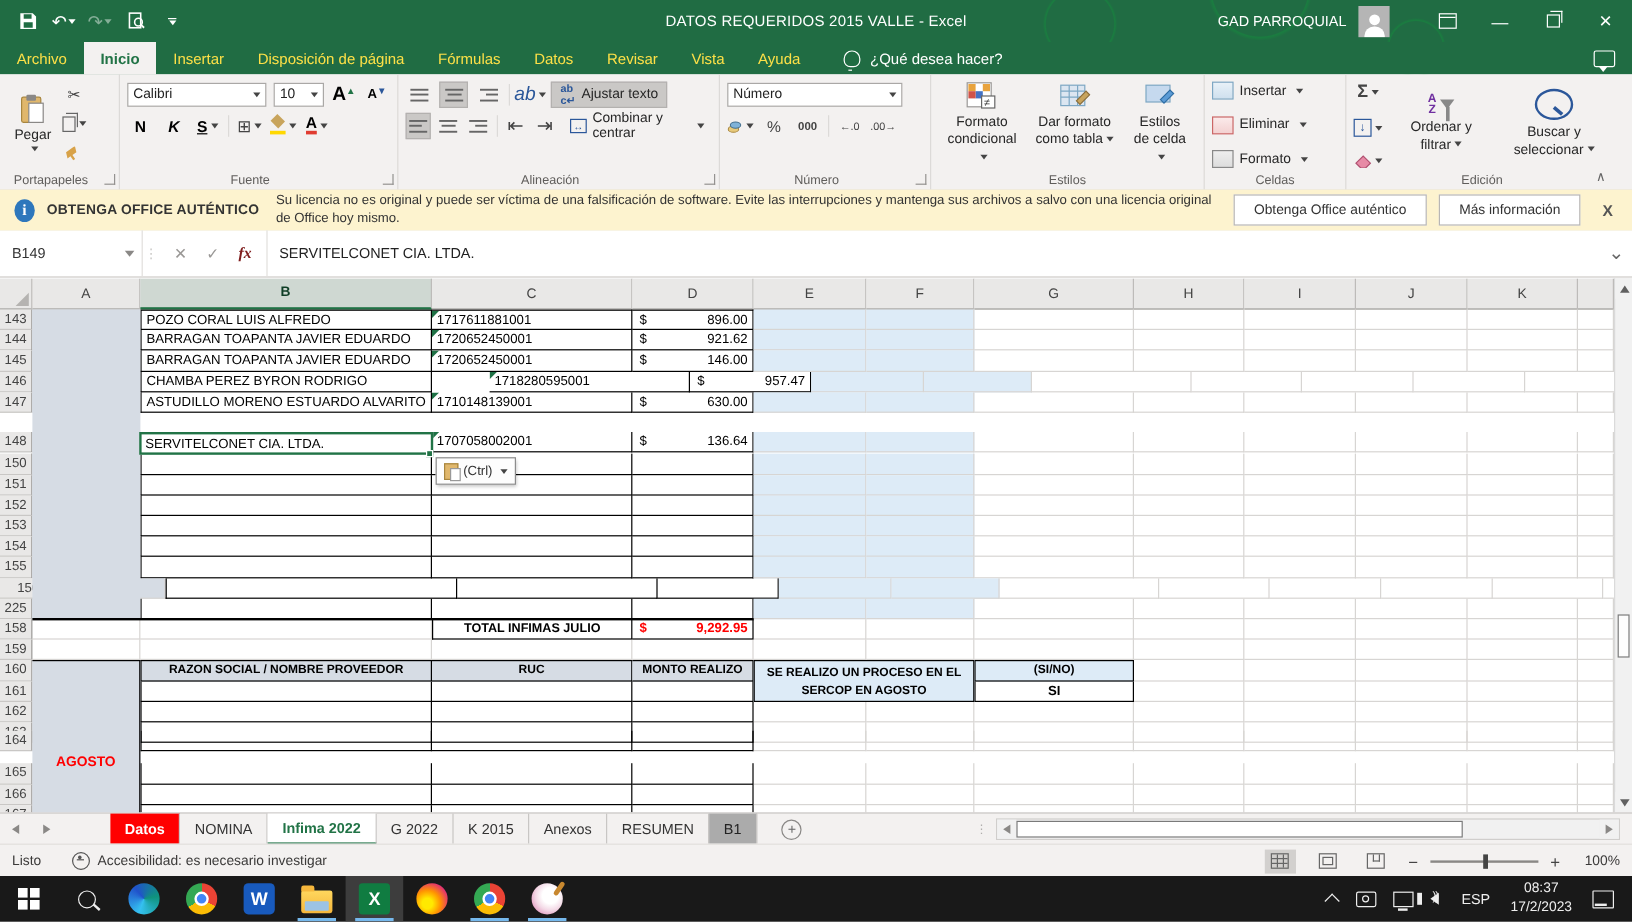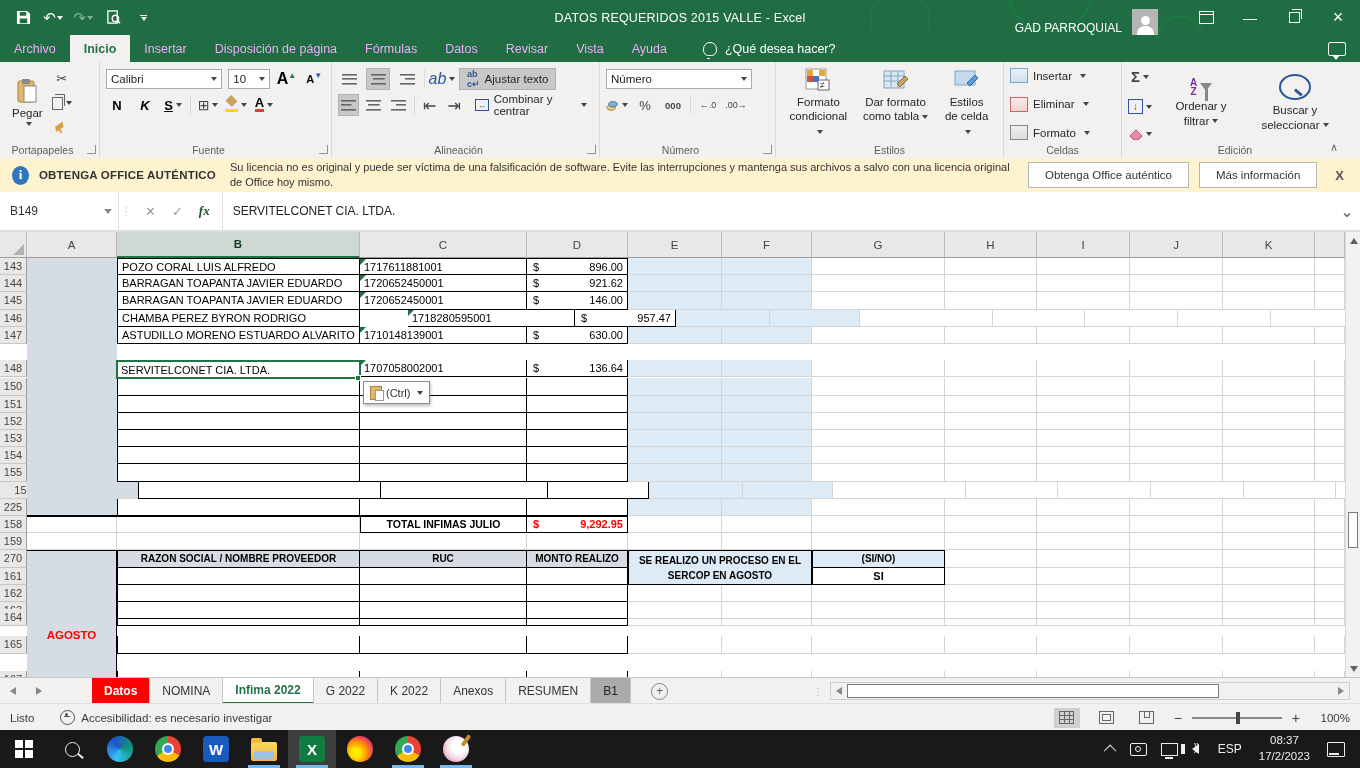--- a/index.html
+++ b/index.html
@@ -10,33 +10,33 @@
   .tb-pattern{position:absolute;right:120px;top:-30px;width:420px;height:95px;opacity:.18;
     background:radial-gradient(circle at 80px 50px, transparent 28px,#0c3 29px,transparent 31px),
                radial-gradient(circle at 230px 20px, transparent 40px,#0c3 41px,transparent 44px),
                radial-gradient(circle at 360px 70px, transparent 22px,#0c3 23px,transparent 25px);}
   .qat{position:absolute;left:10px;top:0;height:35px;display:flex;align-items:center;gap:4px;}
   .qat .qbtn{height:26px;min-width:26px;display:flex;align-items:center;justify-content:center;color:#fff;font-size:15px;}
   .qbtn.dim{opacity:.45;}
   .mini-dd{width:0;height:0;border-left:3px solid transparent;border-right:3px solid transparent;border-top:4px solid #fff;margin-left:1px;}
   .tb-title{position:absolute;left:0;right:0;top:0;height:35px;display:flex;align-items:center;justify-content:center;
     font-size:12.5px;letter-spacing:.2px;pointer-events:none;}
-  .tb-right{position:absolute;right:0;top:0;height:35px;display:flex;align-items:flex-end;}
+  .tb-right{position:absolute;right:0;top:0;height:35px;display:flex;align-items:center;}
   .tb-user{font-size:12px;margin-right:10px;}
   .avatar{width:26px;height:26px;background:#b5b5b5;display:flex;align-items:flex-end;justify-content:center;overflow:hidden;margin-right:26px;}
   .av-head{width:9px;height:9px;border-radius:50%;background:#fff;position:absolute;margin-bottom:10px;}
   .av-body{width:17px;height:9px;border-radius:8px 8px 0 0;background:#fff;}
   .winbtn{width:44px;height:35px;display:flex;align-items:center;justify-content:center;color:#fff;font-size:14px;}
   .ico-restore{width:9px;height:9px;border:1.2px solid #fff;position:relative;background:transparent;}
   .ico-restore:before{content:"";position:absolute;left:2px;top:-4px;width:9px;height:9px;border:1.2px solid #fff;border-bottom:none;border-left:none;}
   .ico-ribopts{width:13px;height:11px;border:1.2px solid #fff;position:relative;}
   .ico-ribopts:before{content:"";position:absolute;left:0;top:2px;width:13px;border-top:1.2px solid #fff;}
   
   .menubar{position:absolute;left:0;top:35px;width:1360px;height:27px;background:#206c43;display:flex;align-items:stretch;}
-  .mtab{padding:0 14px;display:flex;align-items:center;color:#f0abfc;font-size:12.5px;white-space:nowrap;}
+  .mtab{padding:0 14px;display:flex;align-items:center;color:#fde047;font-size:12.5px;white-space:nowrap;}
   .mtab.active{background:#f3f1f0;color:#217346;font-weight:bold;}
   .tellme{display:flex;align-items:center;gap:8px;color:#fff;font-size:12.5px;margin-left:22px;}
   .bulb{width:12px;height:12px;border:1.4px solid #fff;border-radius:50% 50% 40% 40%;position:relative;}
   .bulb:after{content:"";position:absolute;left:3px;bottom:-4px;width:3px;height:3px;border-bottom:1.4px solid #fff;}
   .comment-ico{margin-left:auto;margin-right:14px;align-self:center;width:16px;height:12px;border:1.3px solid #fff;border-radius:2px;position:relative;}
   .comment-ico:after{content:"";position:absolute;left:3px;bottom:-5px;border-left:4px solid transparent;border-right:4px solid transparent;border-top:5px solid #fff;}
   
   .ribbon{position:absolute;left:0;top:62px;width:1360px;height:96px;background:#f3f1f0;border-bottom:1px solid #d8d6d4;display:flex;}
   .rgroup{position:relative;height:100%;border-right:1px solid #dcdad8;padding:4px 6px 16px 6px;box-sizing:border-box;}
   .glabel{position:absolute;bottom:2px;left:0;right:14px;text-align:center;font-size:10.5px;color:#5f5d5b;white-space:nowrap;}
@@ -80,21 +80,21 @@
   .warn-title{font-size:11.5px;font-weight:bold;color:#333;margin-right:14px;white-space:nowrap;letter-spacing:.2px;}
   .warn-msg{font-size:11px;color:#333;max-width:820px;line-height:1.35;}
   .warn-btn{background:#fff;border:1px solid #b8b6b4;font-size:11.5px;color:#333;height:24px;display:flex;align-items:center;padding:0 16px;margin-left:10px;white-space:nowrap;}
   .warn-x{margin:0 16px 0 18px;color:#555;font-size:13px;font-weight:bold;}
   
   .fbar{position:absolute;left:0;top:192px;width:1360px;height:38px;background:#fff;border-bottom:2px solid #e1dfdd;display:flex;align-items:stretch;}
   .namebox{width:102px;display:flex;align-items:center;justify-content:space-between;padding:0 6px 0 10px;font-size:12px;color:#333;}
   .nb-dd{width:0;height:0;border-left:4px solid transparent;border-right:4px solid transparent;border-top:5px solid #8a8886;}
   .fdots{width:14px;display:flex;align-items:center;justify-content:center;color:#c8c6c4;font-size:11px;border-left:1px solid #e1dfdd;}
   .fxbtns{display:flex;align-items:center;gap:16px;padding:0 12px;color:#9a9896;font-size:13px;border-right:1px solid #e1dfdd;}
-  .fx{font-style:italic;font-family:"Liberation Serif",serif;color:#14532d;font-weight:bold;}
+  .fx{font-style:italic;font-family:"Liberation Serif",serif;color:#7f1d1d;font-weight:bold;}
   .fvalue{flex:1;display:flex;align-items:center;padding-left:10px;font-size:12px;color:#222;}
   .fchev{width:26px;display:flex;align-items:center;justify-content:center;color:#666;}
   
   .gridwrap{position:absolute;left:0;top:232px;width:1345px;height:445px;background:#fff;overflow:hidden;}
   .gh-row{position:absolute;left:0;top:0;height:26px;display:flex;}
   .gh{box-sizing:border-box;background:#e9e8e7;border-right:1px solid #bdbbb9;border-bottom:1px solid #9f9d9b;display:flex;align-items:center;justify-content:center;font-size:11.5px;color:#444;}
   .gh.corner{background:#e9e8e7;position:relative;}
   .gh.corner:after{content:"";position:absolute;right:2px;bottom:2px;border-left:11px solid transparent;border-bottom:11px solid #b5b3b1;}
   .gh.colsel{background:#cfd8d2;color:#0f3e26;font-weight:bold;border-bottom:2px solid #217346;}
   .grow{position:absolute;left:0;display:flex;height:17.2px;}
@@ -793,21 +793,21 @@
         <div class="gc" style="width: 94px;"></div>
         <div class="gc" style="width: 90px;"></div>
         <div class="gc" style="width: 133px;"></div>
         <div class="gc" style="width: 92px;"></div>
         <div class="gc" style="width: 93px;"></div>
         <div class="gc" style="width: 93px;"></div>
         <div class="gc" style="width: 92px;"></div>
         <div class="gc" style="width: 30px;"></div>
       </div>
       <div class="grow" style="top: 318.4px;">
-        <div class="gc rh" style="width: 27px;">270</div>
+        <div class="gc rh" style="width: 27px;">160</div>
         <div class="gc" style="width: 90px;"></div>
         <div class="gc tb bl bt hdrcell" style="width: 243px;">RAZON SOCIAL / NOMBRE PROVEEDOR</div>
         <div class="gc tb bt hdrcell" style="width: 167px;">RUC</div>
         <div class="gc tb bt hdrcell" style="width: 101px;">MONTO REALIZO</div>
         <div class="gc" style="width: 94px;"></div>
         <div class="gc" style="width: 90px;"></div>
         <div class="gc tb bl bt hdrblue" style="width: 133px;">(SI/NO)</div>
         <div class="gc" style="width: 92px;"></div>
         <div class="gc" style="width: 93px;"></div>
         <div class="gc" style="width: 93px;"></div>
@@ -869,20 +869,35 @@
         <div class="gc" style="width: 90px;"></div>
         <div class="gc" style="width: 133px;"></div>
         <div class="gc" style="width: 92px;"></div>
         <div class="gc" style="width: 93px;"></div>
         <div class="gc" style="width: 93px;"></div>
         <div class="gc" style="width: 92px;"></div>
         <div class="gc" style="width: 30px;"></div>
       </div>
       <div class="grow" style="top: 404.4px;">
         <div class="gc rh" style="width: 27px;">165</div>
+        <div class="gc" style="width: 90px;"></div>
+        <div class="gc tb bl" style="width: 243px;"></div>
+        <div class="gc tb" style="width: 167px;"></div>
+        <div class="gc tb" style="width: 101px;"></div>
+        <div class="gc" style="width: 94px;"></div>
+        <div class="gc" style="width: 90px;"></div>
+        <div class="gc" style="width: 133px;"></div>
+        <div class="gc" style="width: 92px;"></div>
+        <div class="gc" style="width: 93px;"></div>
+        <div class="gc" style="width: 93px;"></div>
+        <div class="gc" style="width: 92px;"></div>
+        <div class="gc" style="width: 30px;"></div>
+      </div>
+      <div class="grow" style="top: 421.6px;">
+        <div class="gc rh" style="width: 27px;">166</div>
         <div class="gc" style="width: 90px;"></div>
         <div class="gc tb bl" style="width: 243px;"></div>
         <div class="gc tb" style="width: 167px;"></div>
         <div class="gc tb" style="width: 101px;"></div>
         <div class="gc" style="width: 94px;"></div>
         <div class="gc" style="width: 90px;"></div>
         <div class="gc" style="width: 133px;"></div>
         <div class="gc" style="width: 92px;"></div>
         <div class="gc" style="width: 93px;"></div>
         <div class="gc" style="width: 93px;"></div>
@@ -937,21 +952,21 @@
         <span class="tri-l"></span>
       </div>
     <div class="navarr">
         <span class="tri-r"></span>
       </div>
     <div class="stabs" id="sheet-tabs">
         <div class="stab red">Datos</div>
         <div class="stab">NOMINA</div>
         <div class="stab active">Infima 2022</div>
         <div class="stab">G 2022</div>
-        <div class="stab">K 2022</div>
+        <div class="stab">K 2015</div>
         <div class="stab">Anexos</div>
         <div class="stab">RESUMEN</div>
         <div class="stab gray">B1</div>
       </div>
     <div class="newsheet">
         <span class="plus-circ">+</span>
       </div>
     <div class="hs-dots">⋮</div>
     <div class="hscroll">
       <div class="harrow">

